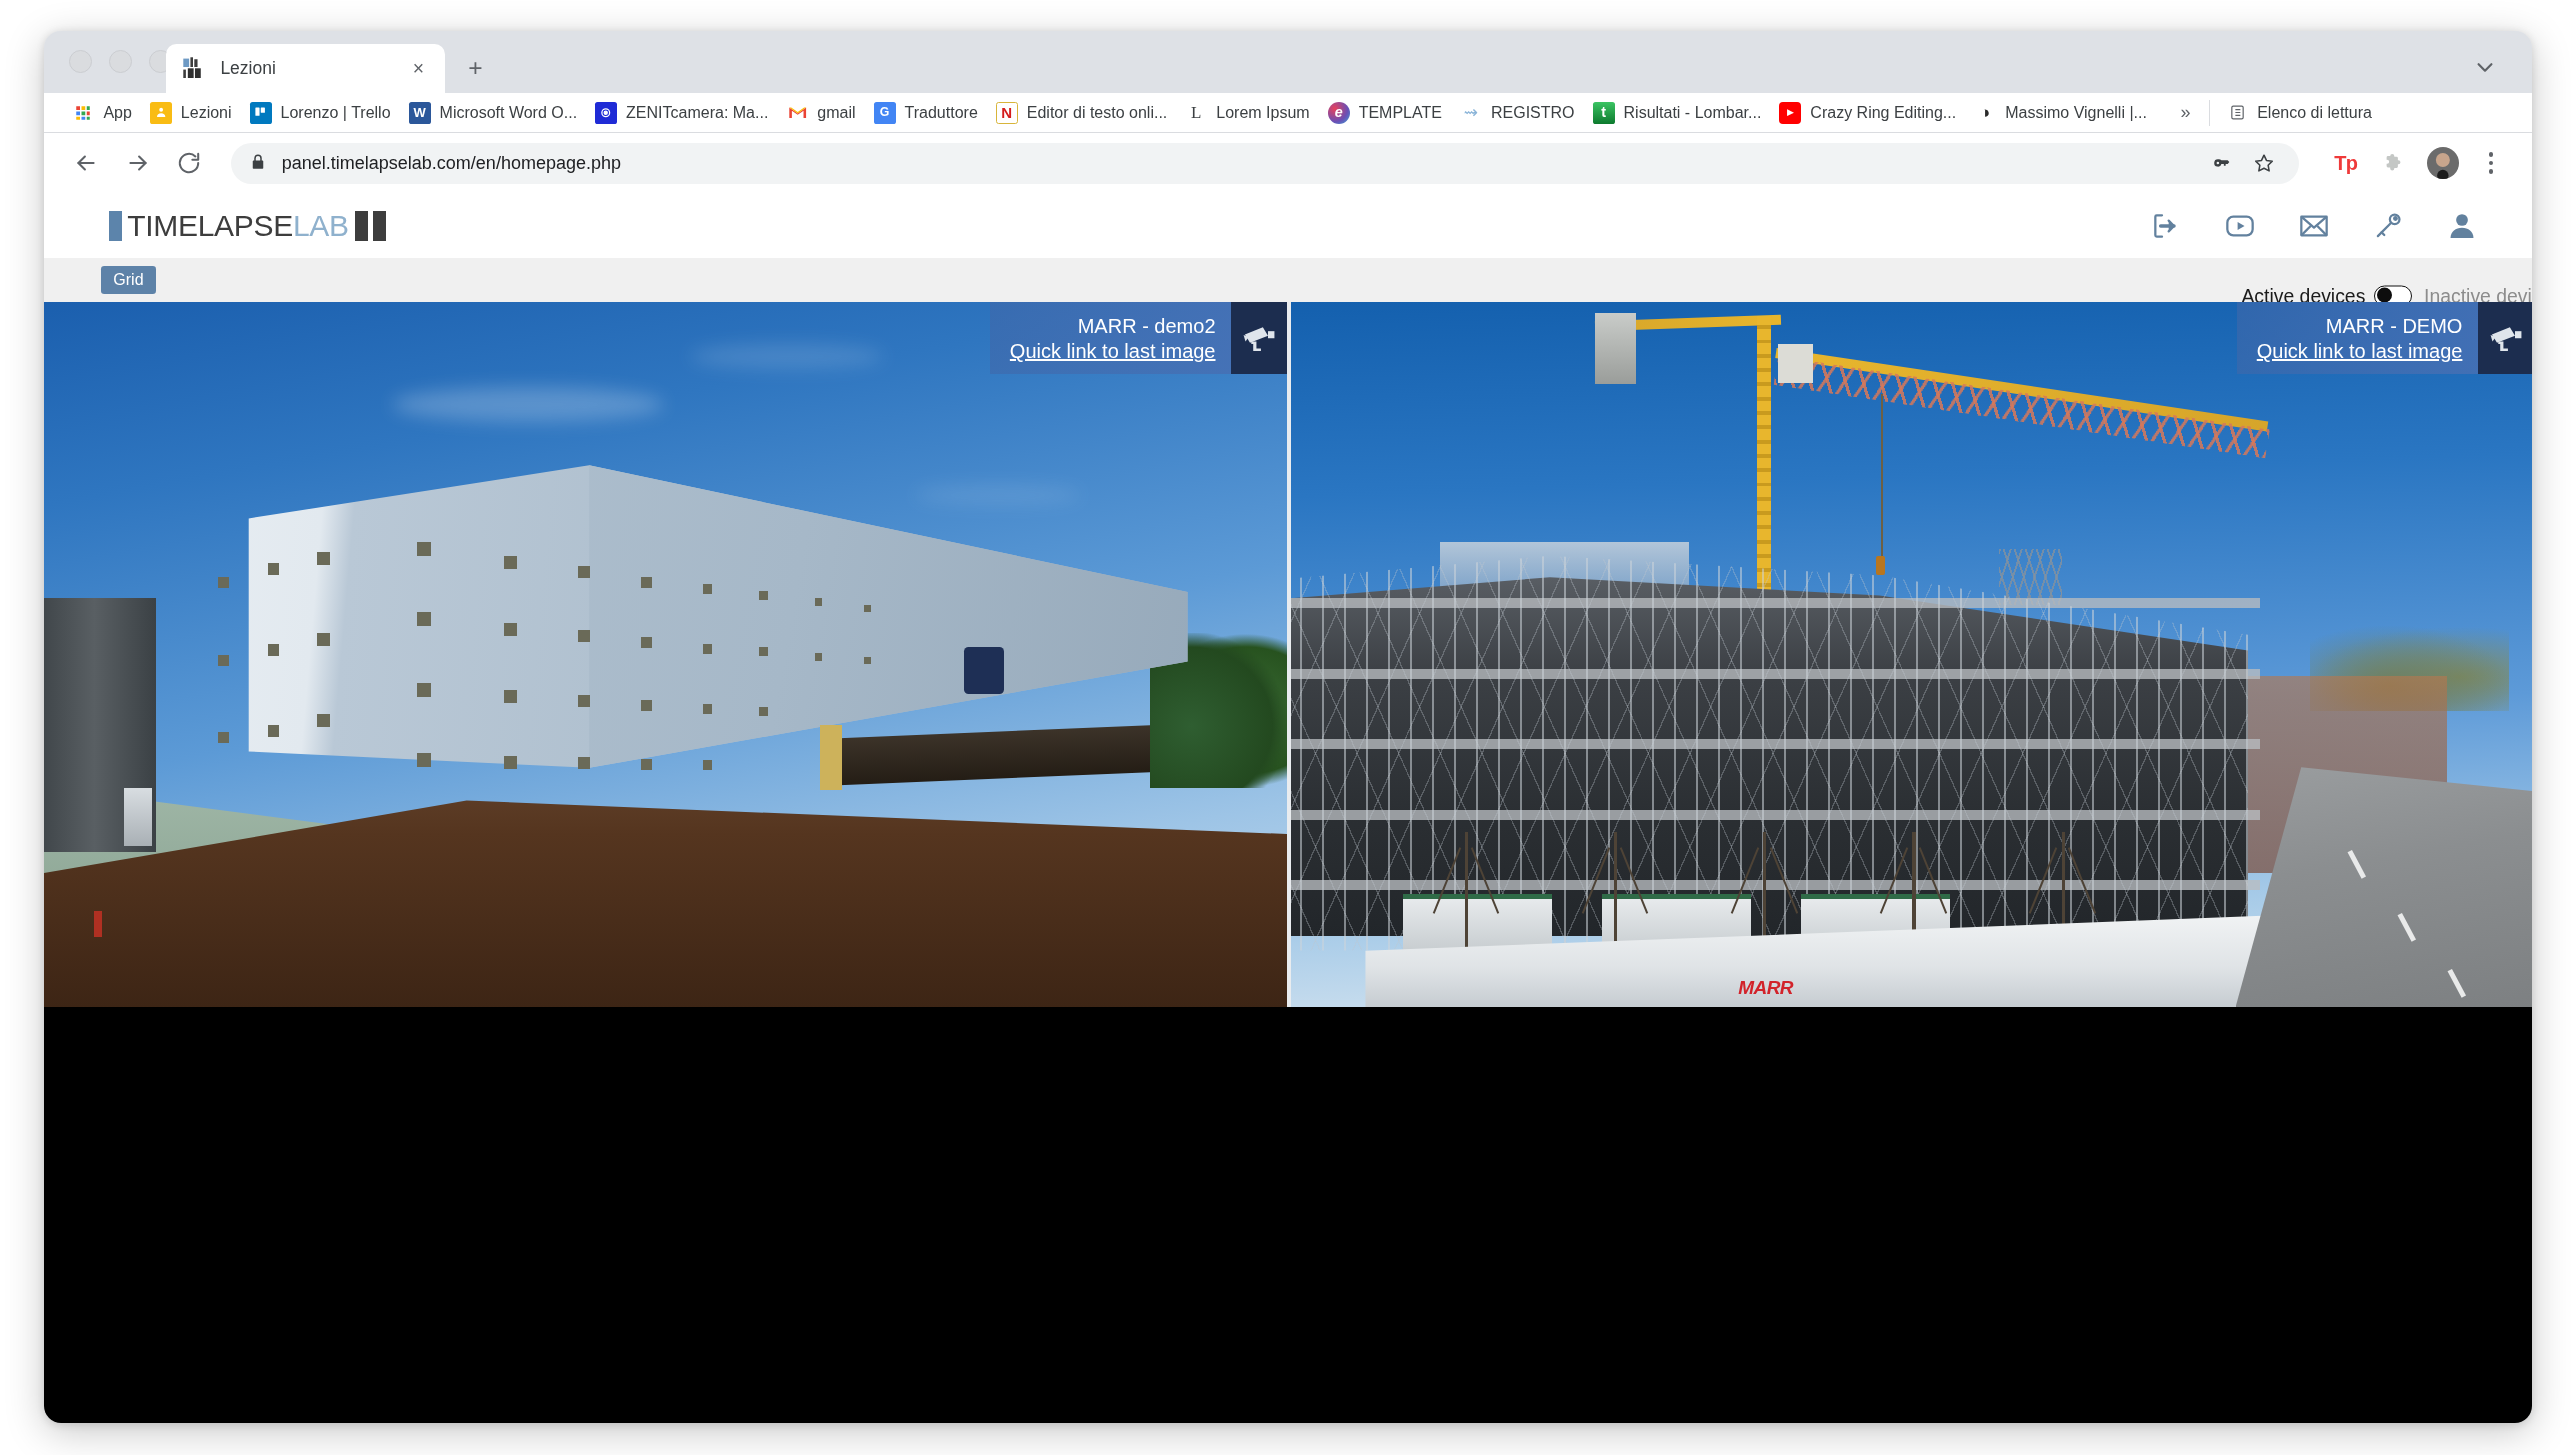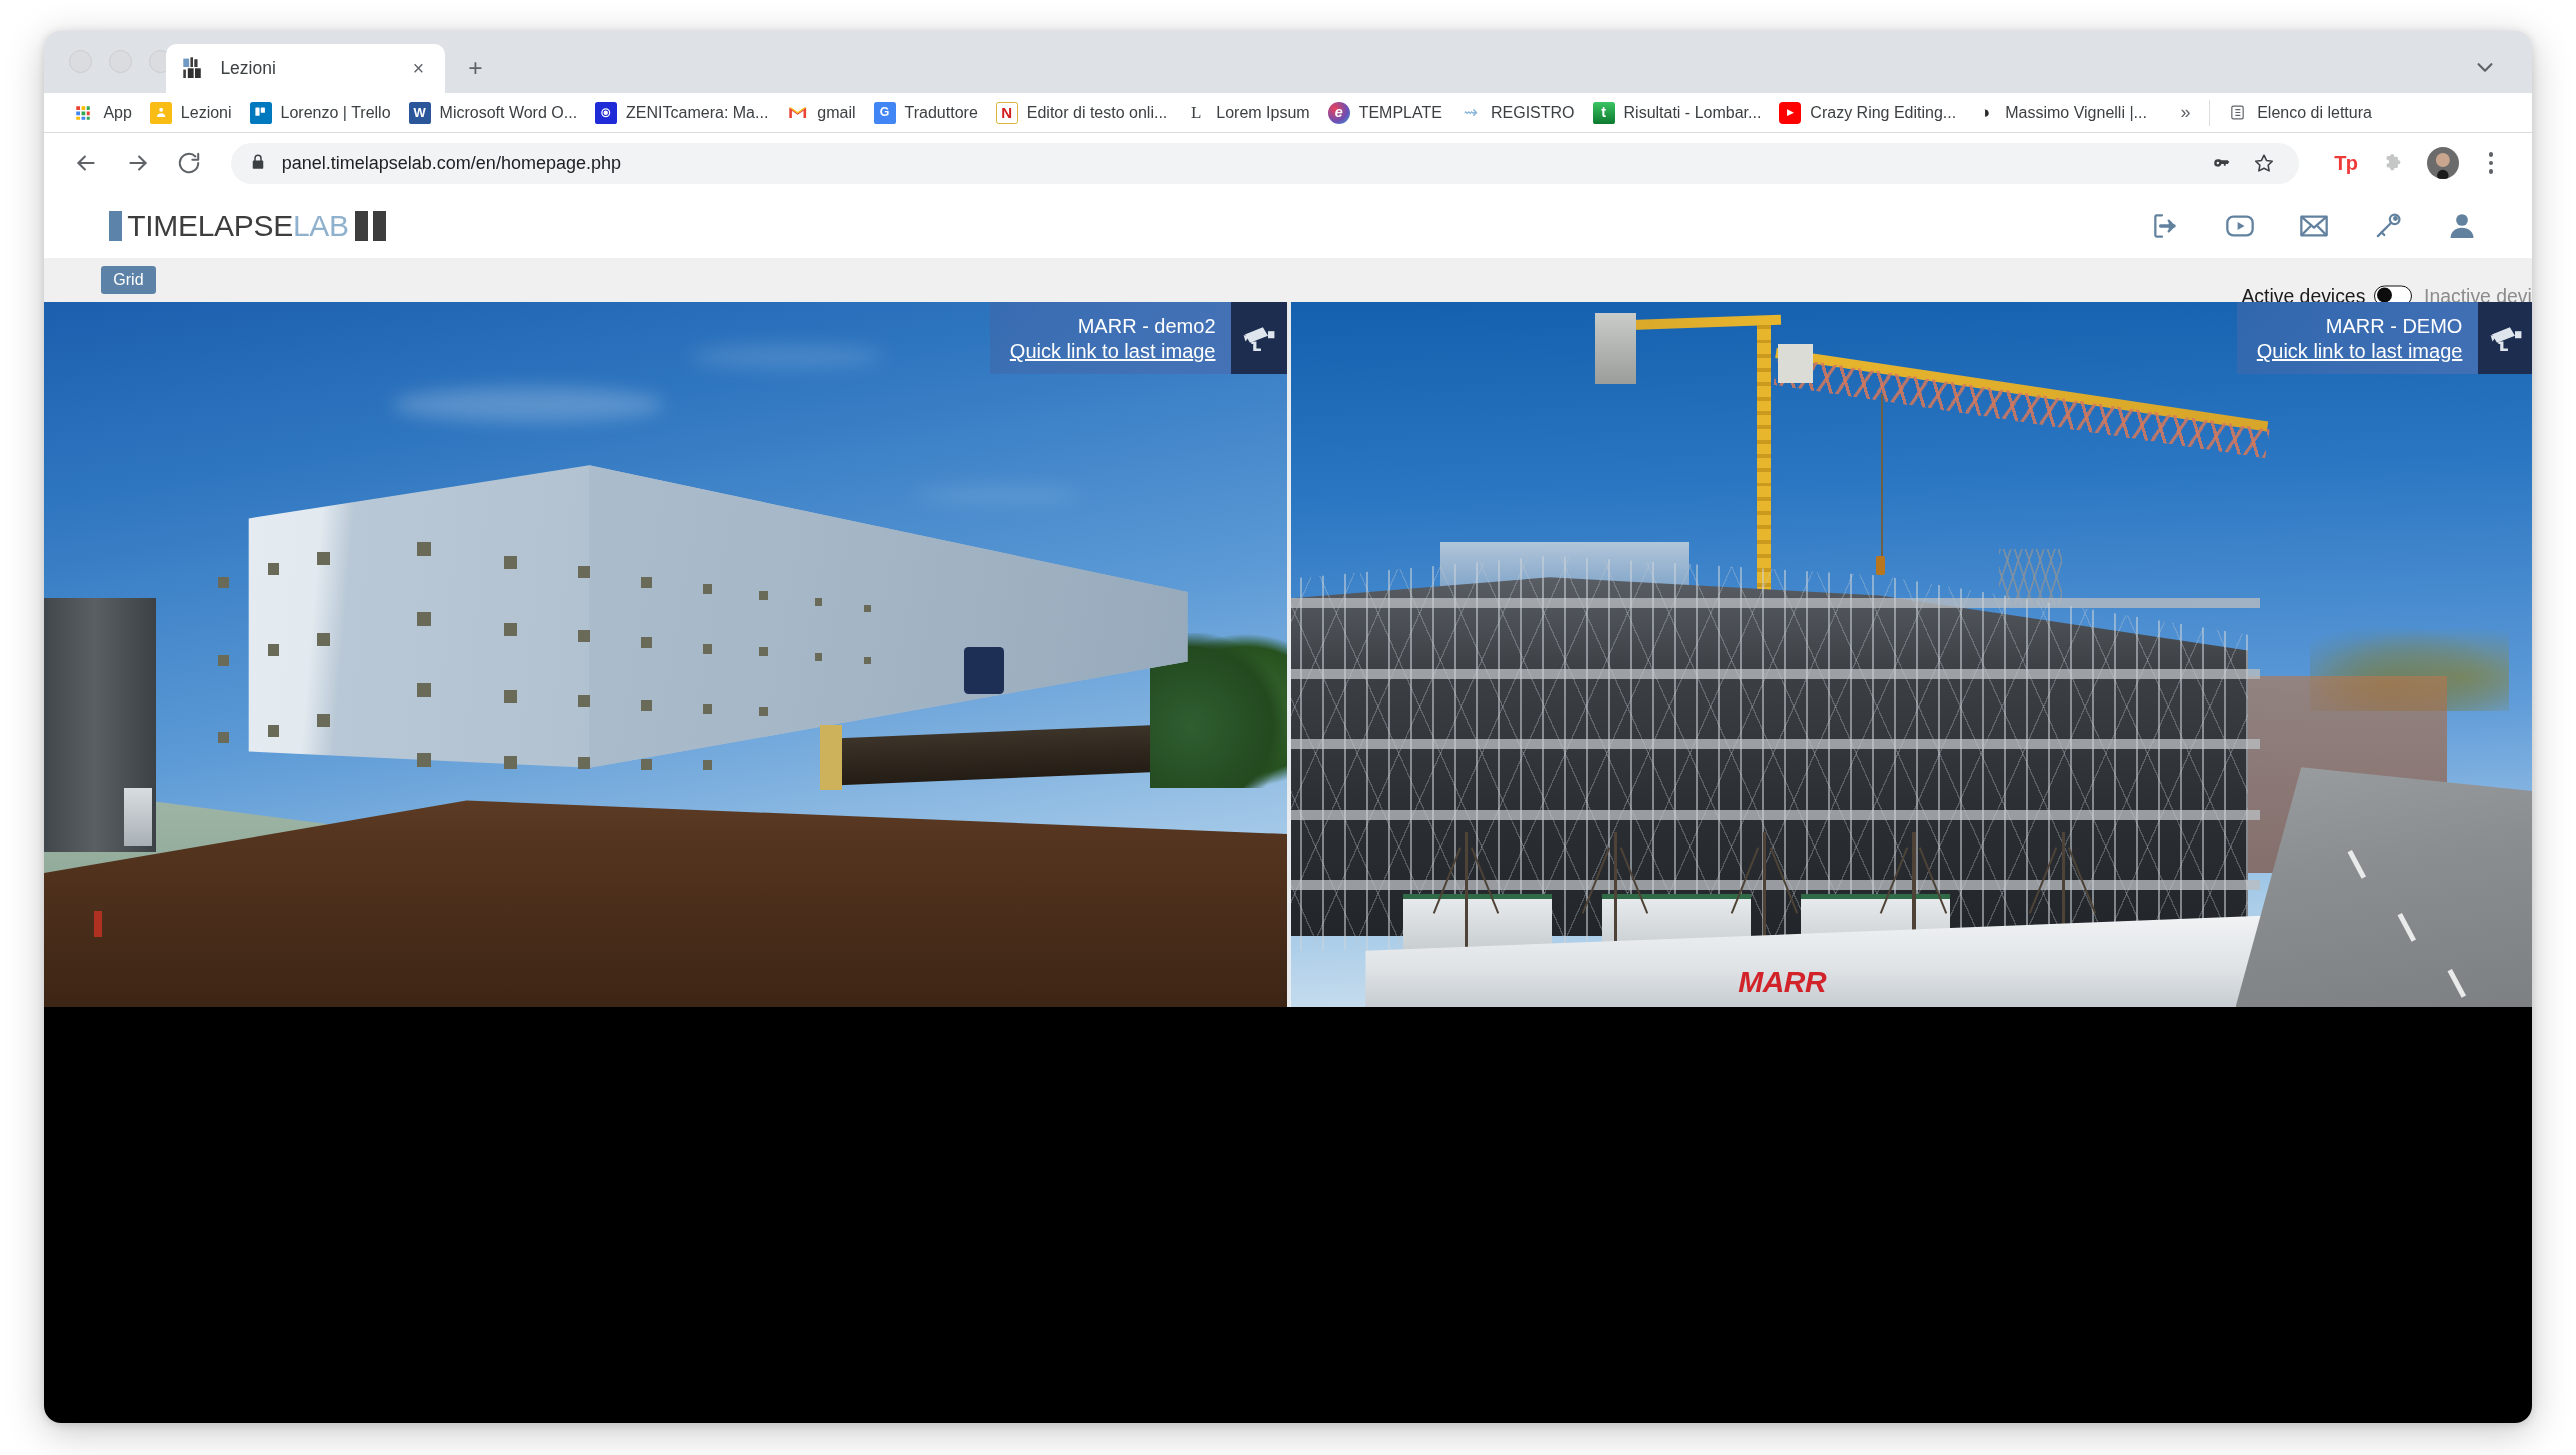--- a/index.html
+++ b/index.html
@@ -408,21 +408,21 @@
                 radial-gradient(ellipse at 75% 60%, #7c8a64 0%, rgba(124,138,100,0) 70%);
   }
   #fence-1 {
     position:absolute; left: 6%; bottom: 0;
     width: 84%; height: 97px;
     background: linear-gradient(180deg, #f2f4f5 0%, #dfe3e6 60%, #c6ccd1 100%);
     clip-path: polygon(0 42%, 48% 22%, 100% 0, 100% 100%, 0 100%);
   }
   #marr-logo {
     position:absolute; left: 36%; bottom: 7.8px;
-    font-size: 30px; font-weight: bold; color: #d2232a;
+    font-size: 19px; font-weight: bold; color: #d2232a;
     letter-spacing: -0.6px; font-style: italic;
   }
   #road-1 {
     position:absolute; right: 0; bottom: 0;
     width: 24%; height: 34%;
     background: linear-gradient(170deg, #9a9d9f 0%, #8b8e90 40%, #7d8082 100%);
     clip-path: polygon(22% 0, 100% 10%, 100% 100%, 0 100%);
   }
   .road-dash {
     position:absolute; width: 30px; height: 4.5px; background:#e9eaea;

